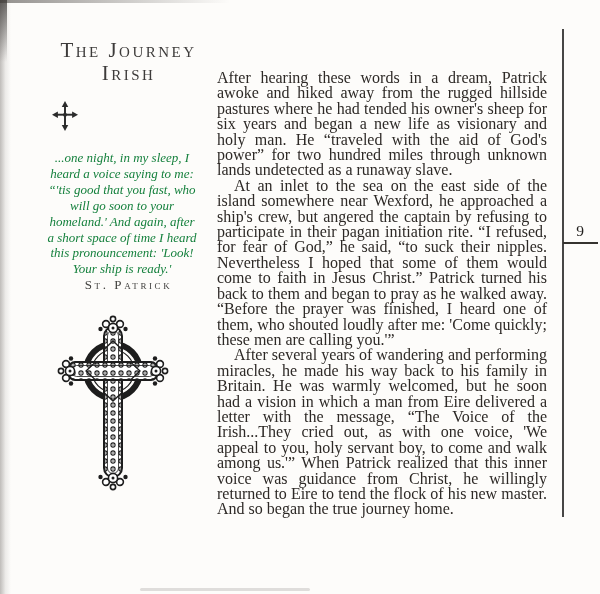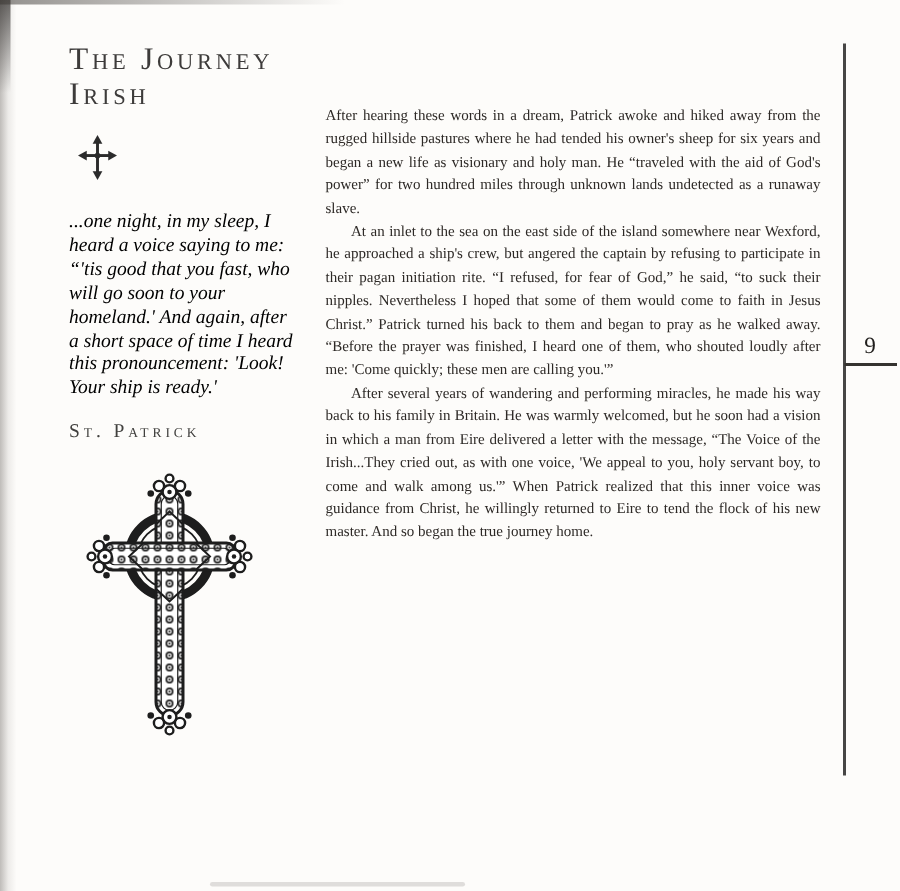--- a/index.html
+++ b/index.html
@@ -23,52 +23,52 @@
   .top-edge-shadow {
     position: absolute; left: 0; top: 0; width: 230px; height: 3px;
     background: linear-gradient(90deg, rgba(60,56,52,.55), rgba(60,56,52,0));
   }
   .bottom-smudge {
     position: absolute; left: 140px; bottom: 3px; width: 170px; height: 3px;
     background: rgba(120,115,110,.22); border-radius: 2px;
   }
 
   
-  .sidebar { position: absolute; left: 46px; top: 28px; width: 165px; }
+  .sidebar { position: absolute; left: 46px; top: 39px; width: 165px; text-align: center; }
   .page-title {
     font-variant: small-caps;
     font-size: 21px; line-height: 23px;
     letter-spacing: 2.5px;
     color: #3d3b3a;
   }
   .cross-symbol { margin: 10px 0 0 6px; width: 26px; height: 42px; display: block; }
   .quote {
     margin-top: 13px;
     width: 152px;
     font-style: italic;
     font-size: 13px; line-height: 15.9px;
-    color: #000000;
+    color: #15803d;
   }
-  .attribution { margin-top: 13px; color: #41403e; }
+  .attribution { color: #41403e; }
   .attr-name {
     font-variant: small-caps;
     font-size: 13px; letter-spacing: 2.6px;
     display: block;
   }
   .attr-source {
     font-variant: small-caps;
     font-size: 11px; letter-spacing: .4px;
     display: block; margin-top: 1px;
   }
   .ornate-cross { position: absolute; left: 53px; top: 313px; width: 120px; height: 186px; }
 
   
   .main-text {
     position: absolute; left: 217px; top: 70px; width: 330px;
-    font-size: 10px; line-height: 15.4px;
+    font-size: 16px; line-height: 15.4px;
     text-align: justify;
     color: #2d2926;
   }
   .main-text p { margin: 0; text-indent: 17px; }
   .main-text p:first-child { text-indent: 0; }
 
   
   .vrule {
     position: absolute; left: 562px; top: 29px;
     width: 2px; height: 488px;

